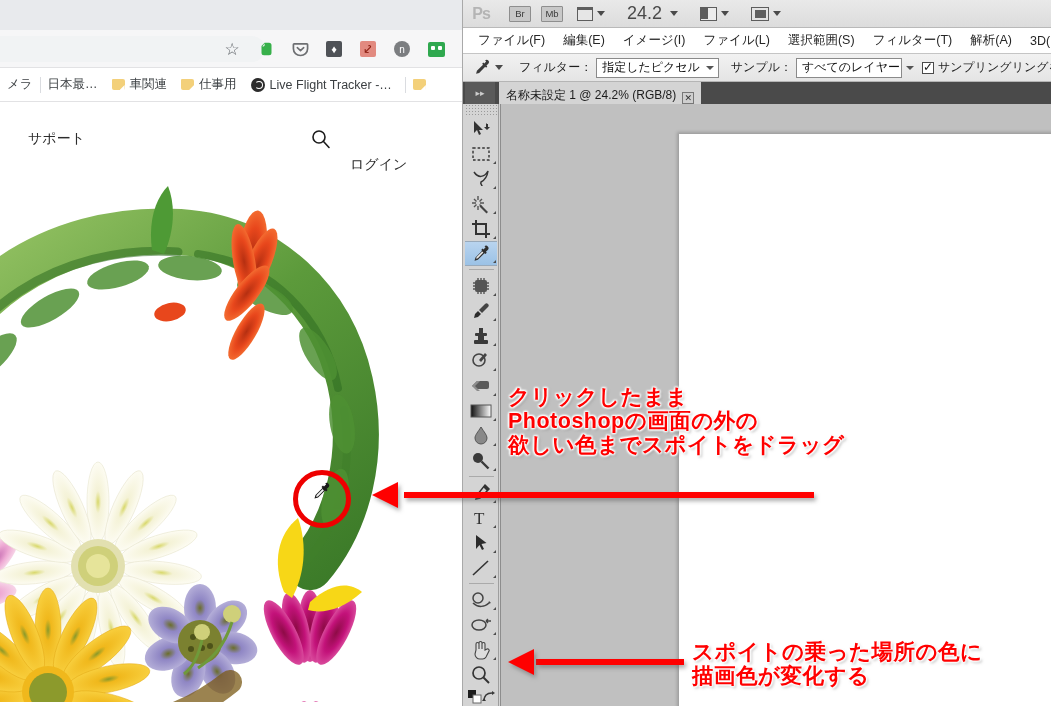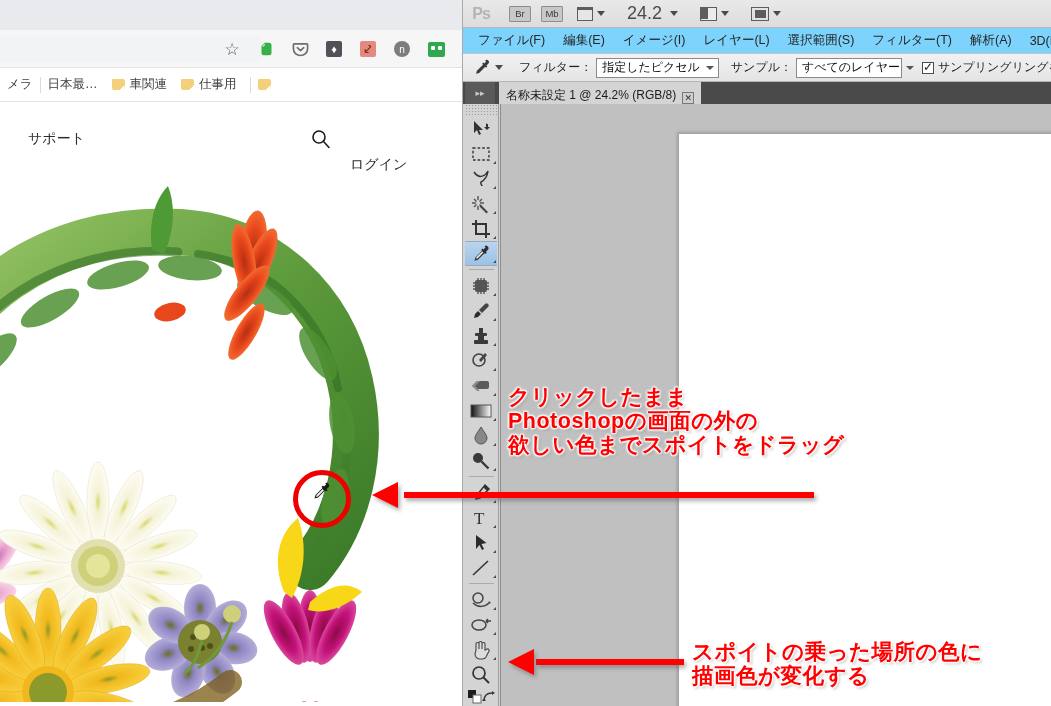--- a/index.html
+++ b/index.html
@@ -72,21 +72,21 @@
   .sq-grid:after { content:''; position:absolute; left:1px; top:3px; right:1px; bottom:1px; background:#e6e6e6;}
   .caret { width:0;height:0;border-left:4px solid transparent;border-right:4px solid transparent;
            border-top:5px solid #4a4a4a;}
   .zoomval { margin-left: 22px; font-size: 18px; color: #4a4a4a; }
   .panel-ic { width: 17px; height: 14px; background: #ececec; border: 1.5px solid #5d5d5d; position: relative; }
   .panel-ic:after { content:''; position:absolute; left:0; top:0; width: 7px; height: 11px; background:#5d5d5d;}
   .scr-ic { width: 18px; height: 14px; border: 1.5px solid #5d5d5d; position: relative; }
   .scr-ic:after { content:''; position:absolute; left:2.5px; top:2px; right:2.5px; bottom:2px; background:#5d5d5d;}
 
   .ps-menubar { position: absolute; left: 0; top: 28px; width: 589px; height: 26px;
-                background: #7dd3fc; border-bottom: 1px solid #c5c5c5;
+                background: #ffffff; border-bottom: 1px solid #c5c5c5;
                 display: flex; align-items: center; padding-left: 6px; }
   .ps-menu { font-size: 12.5px; color: #262626; padding: 3px 9px; white-space: nowrap; }
 
   .ps-optbar { position: absolute; left: 0; top: 54px; width: 589px; height: 28px;
                background: linear-gradient(#f2f2f2,#e4e4e4); border-bottom: 1px solid #b5b5b5;
                display: flex; align-items: center; }
   .grip { width: 9px; height: 22px; margin-left: 3px;
           background-image: radial-gradient(#9a9a9a 45%, transparent 46%);
           background-size: 3px 3px; opacity: .85;}
   .opt-tool { width: 26px; height: 22px; display:flex; align-items:center; justify-content:center; margin-left: 6px;}
@@ -190,20 +190,24 @@
       <div class="bm">
         <span>日本最…</span>
       </div>
       <div class="bm">
         <span class="bm-folder"></span>
         <span>車関連</span>
       </div>
       <div class="bm">
         <span class="bm-folder"></span>
         <span>仕事用</span>
+      </div>
+      <div class="bm">
+        <span class="bm-globe"></span>
+        <span>Live Flight Tracker -…</span>
       </div>
       <div class="bm-sep" style="margin-left:6px"></div>
       <div class="bm">
         <span class="bm-folder"></span>
       </div>
     </div>
 
     <div class="page">
       <div class="page-nav">
         <div class="nav-support">サポート</div>
@@ -434,21 +438,21 @@
       <div class="appicon" style="margin-left:22px">
         <span class="scr-ic"></span>
           <span class="caret"></span>
       </div>
     </div>
 
     <div class="ps-menubar">
       <div class="ps-menu">ファイル(F)</div>
       <div class="ps-menu">編集(E)</div>
       <div class="ps-menu">イメージ(I)</div>
-      <div class="ps-menu">レイヤー(L)</div>
+      <div class="ps-menu">ファイル(L)</div>
       <div class="ps-menu">選択範囲(S)</div>
       <div class="ps-menu">フィルター(T)</div>
       <div class="ps-menu">解析(A)</div>
       <div class="ps-menu">3D(D)</div>
 
     </div>
 
     <div class="ps-optbar">
       <div class="grip"></div>
       <div class="opt-tool">

